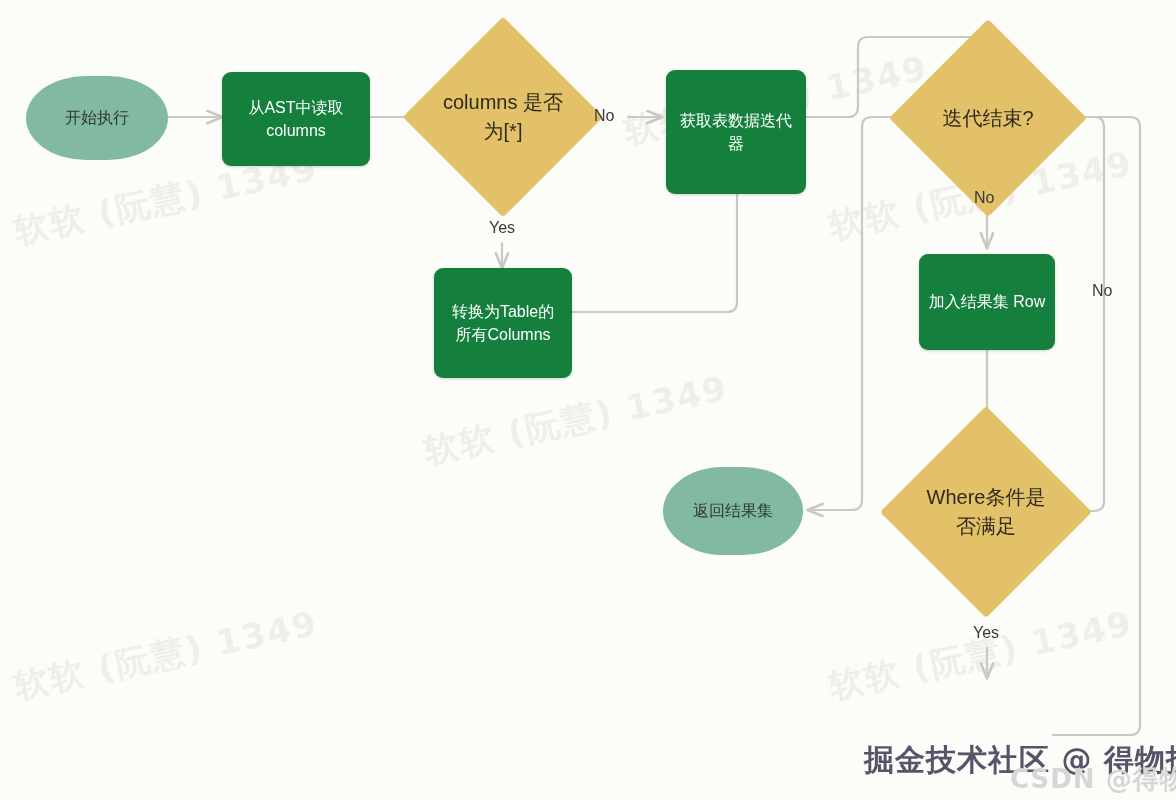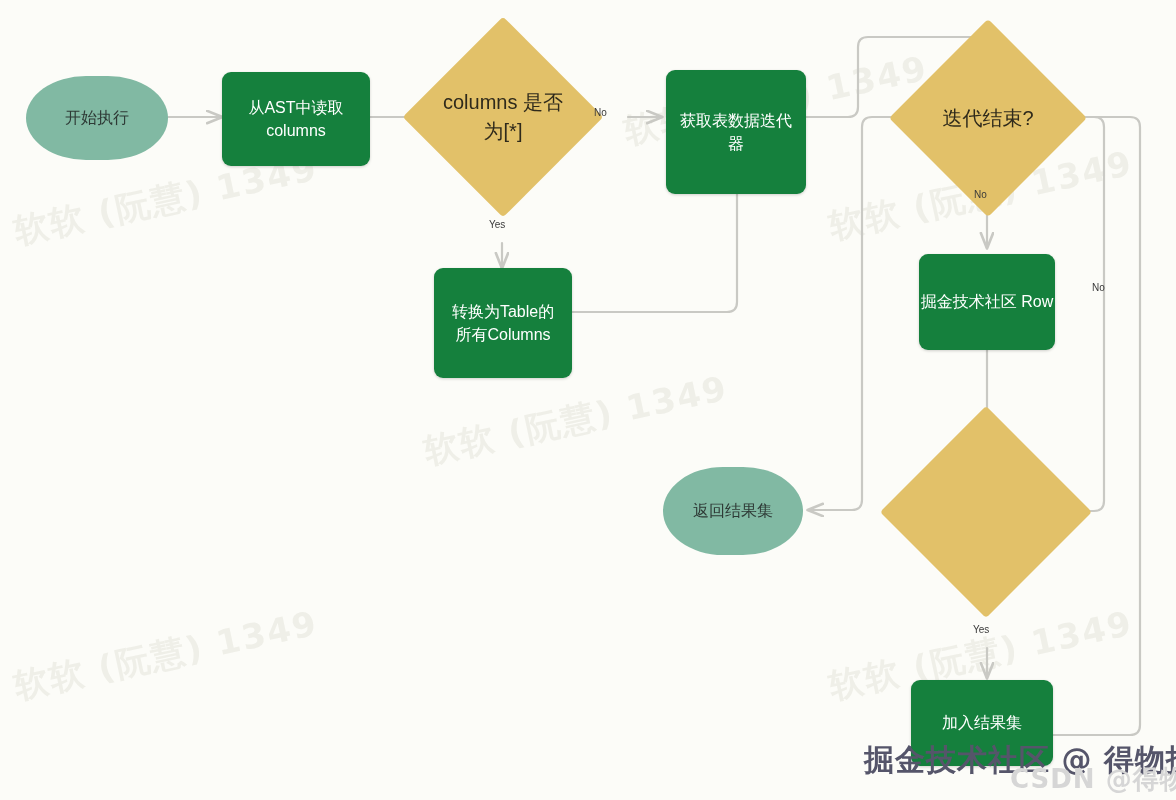--- a/index.html
+++ b/index.html
@@ -86,21 +86,21 @@
   }
   .node-decision .label {
     position: relative;
     z-index: 2;
     padding: 0 6px;
   }
 
   
   .edge-label {
     position: absolute;
-    font-size: 10px;
+    font-size: 16px;
     color: #3a3a3a;
     white-space: nowrap;
     background: transparent;
   }
 
   
   .wm-fg-dark {
     position: absolute;
     font-size: 30px;
     font-weight: 700;
@@ -189,30 +189,28 @@
   <div class="node node-process" style="left:666px; top:70px; width:140px; height:124px; padding:0 14px;">
     <span class="label">获取表数据迭代器</span>
   </div>
 
   <div class="node node-decision" style="left:918px; top:48px; width:140px; height:140px;">
     <div class="diamond-shape"></div>
     <span class="label">迭代结束?</span>
   </div>
 
   <div class="node node-process" style="left:919px; top:254px; width:136px; height:96px;">
-    <span class="label">掘金技术社区 Row</span>
+    <span class="label">加入结果集 Row</span>
   </div>
 
   <div class="node node-decision" style="left:911px; top:437px; width:150px; height:150px;">
     <div class="diamond-shape"></div>
-  </div>
-
-  <div class="node node-process" style="left:911px; top:680px; width:142px; height:86px;">
-    <span class="label">加入结果集</span>
-  </div>
+    <span class="label">Where条件是否满足</span>
+  </div>
+
 
   <div class="node node-terminal" style="left:663px; top:467px; width:140px; height:88px;">
     <span class="label">返回结果集</span>
   </div>
 
   <div class="edge-label" style="left:594px; top:107px;">No</div>
   <div class="edge-label" style="left:489px; top:219px;">Yes</div>
   <div class="edge-label" style="left:974px; top:189px;">No</div>
   <div class="edge-label" style="left:1092px; top:282px;">No</div>
   <div class="edge-label" style="left:973px; top:624px;">Yes</div>

